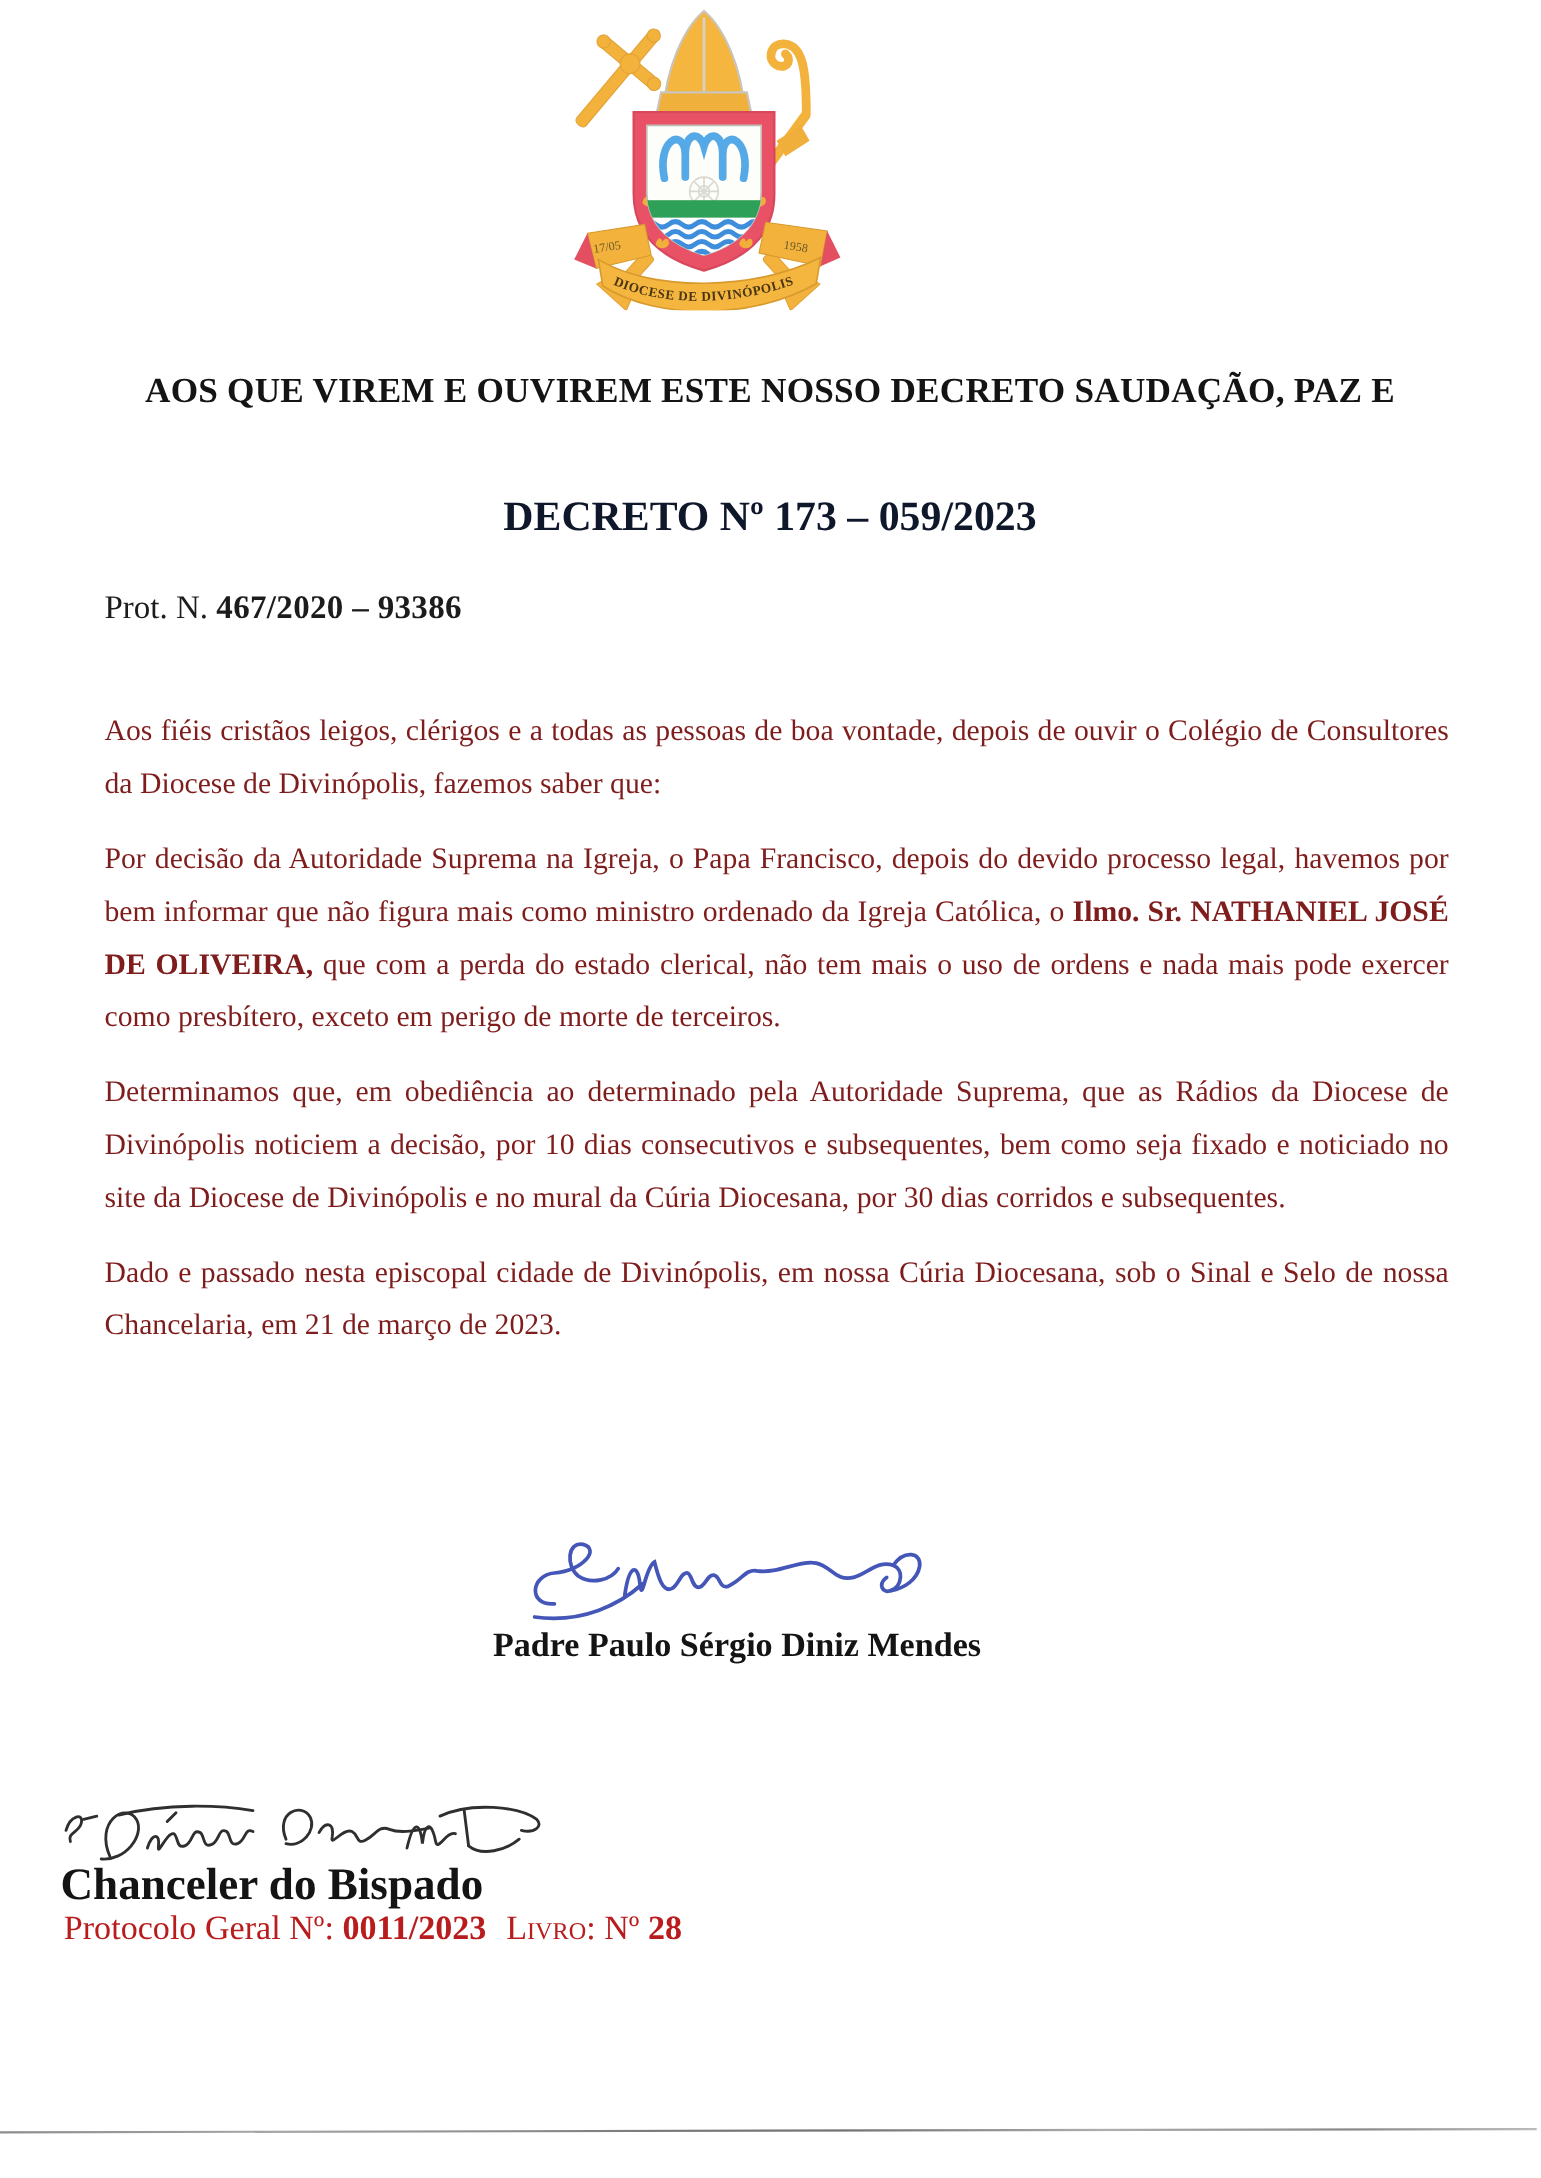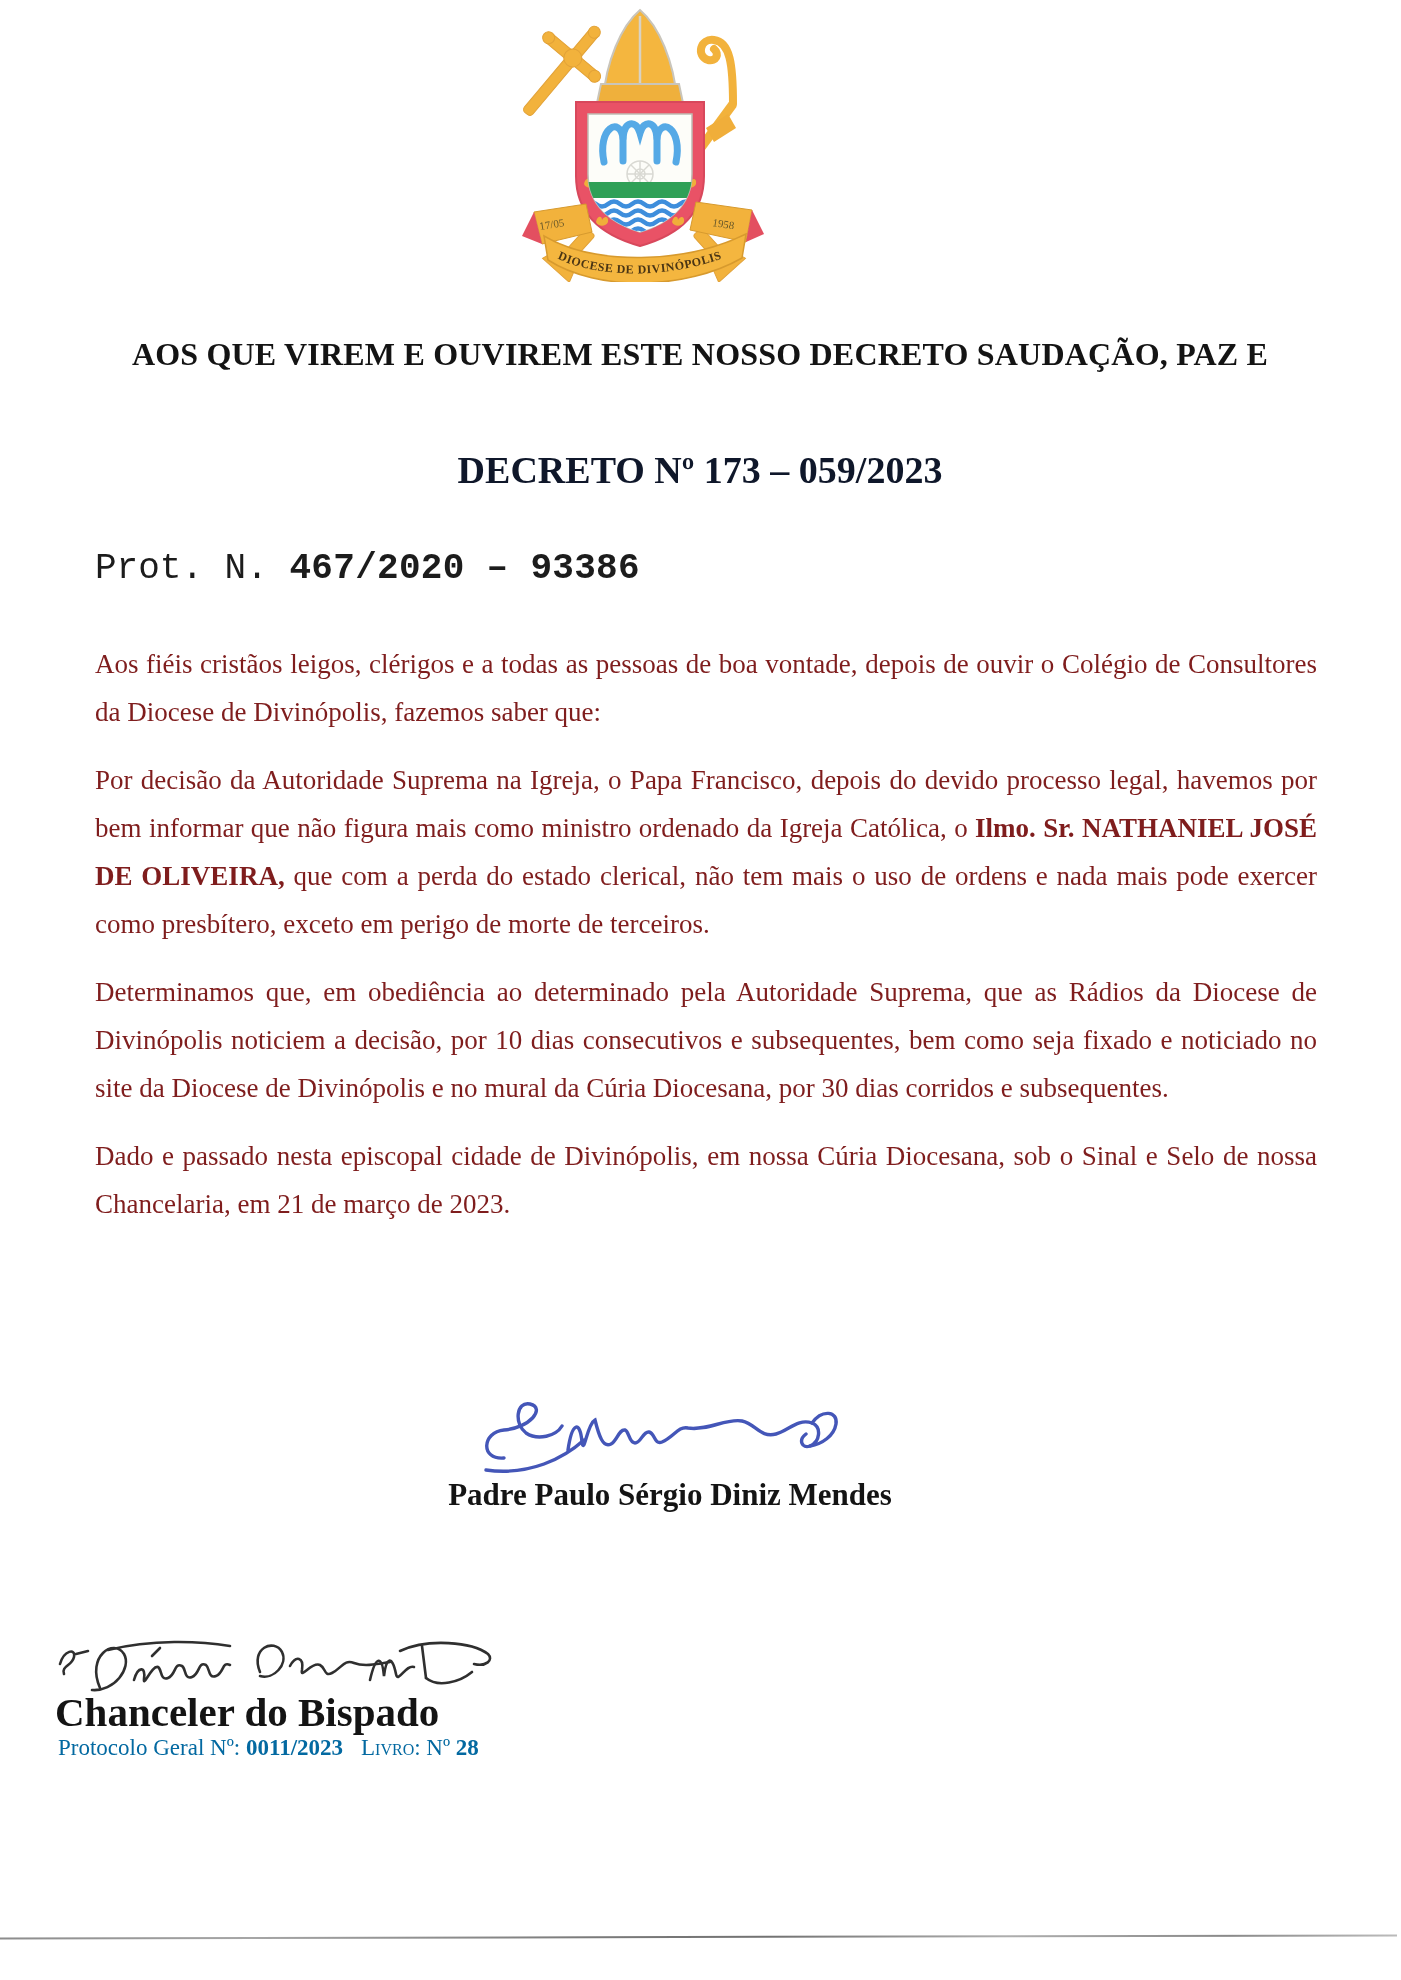--- a/index.html
+++ b/index.html
@@ -12,37 +12,37 @@
   .crest svg{width:100%;height:100%;display:block;}
   .salutation{
     position:absolute;left:80px;top:334px;width:1240px;margin:0;
     text-align:center;font-size:32px;font-weight:bold;line-height:40px;
     color:#141414;letter-spacing:.2px;
   }
   .decree-title{
     position:absolute;left:80px;top:448px;width:1240px;margin:0;
     text-align:center;font-size:38px;font-weight:bold;color:#0f172a;
   }
-  .prot{position:absolute;left:95px;top:548px;margin:0;font-size:36px;font-family:Liberation Mono, monospace;}
+  .prot{position:absolute;left:95px;top:536px;margin:0;font-size:30px;}
   .prot b{letter-spacing:.3px;}
   .body-text{
     position:absolute;left:95px;top:640px;width:1222px;
     font-size:27px;line-height:48px;text-align:justify;color:#7f1d1d;
   }
   .body-text p{margin:0 0 20px 0;}
   .admin-sig{position:absolute;left:468px;top:1396px;width:412px;height:94px;}
   .admin-block{
     position:absolute;left:320px;top:1476px;width:700px;
     text-align:center;font-weight:bold;font-size:31px;line-height:38px;color:#141414;
   }
   .chanc-sig{position:absolute;left:48px;top:1634px;width:452px;height:82px;}
   .chanc-title{
     position:absolute;left:55px;top:1688px;font-size:41px;font-weight:bold;color:#141414;
   }
-  .chanc-proto{position:absolute;left:58px;top:1735px;font-size:23px;color:#0369a1;}
+  .chanc-proto{position:absolute;left:58px;top:1735px;font-size:31px;color:#b91c1c;}
   .chanc-proto .smallcaps{font-variant:small-caps;margin-left:18px;}
   .scan-line{
     position:absolute;left:0;top:1936px;width:1397px;height:2px;opacity:.8;
     background:linear-gradient(90deg,#6f6f6f 0%,#909090 18%,#5a5a5a 42%,#4f4f4f 55%,#9a9a9a 72%,#6c6c6c 88%,#aaaaaa 100%);
     transform:rotate(-0.12deg);
   }
   svg text{font-family:"Liberation Serif","DejaVu Serif",serif;}
 </style>
 </head>
 <body>

